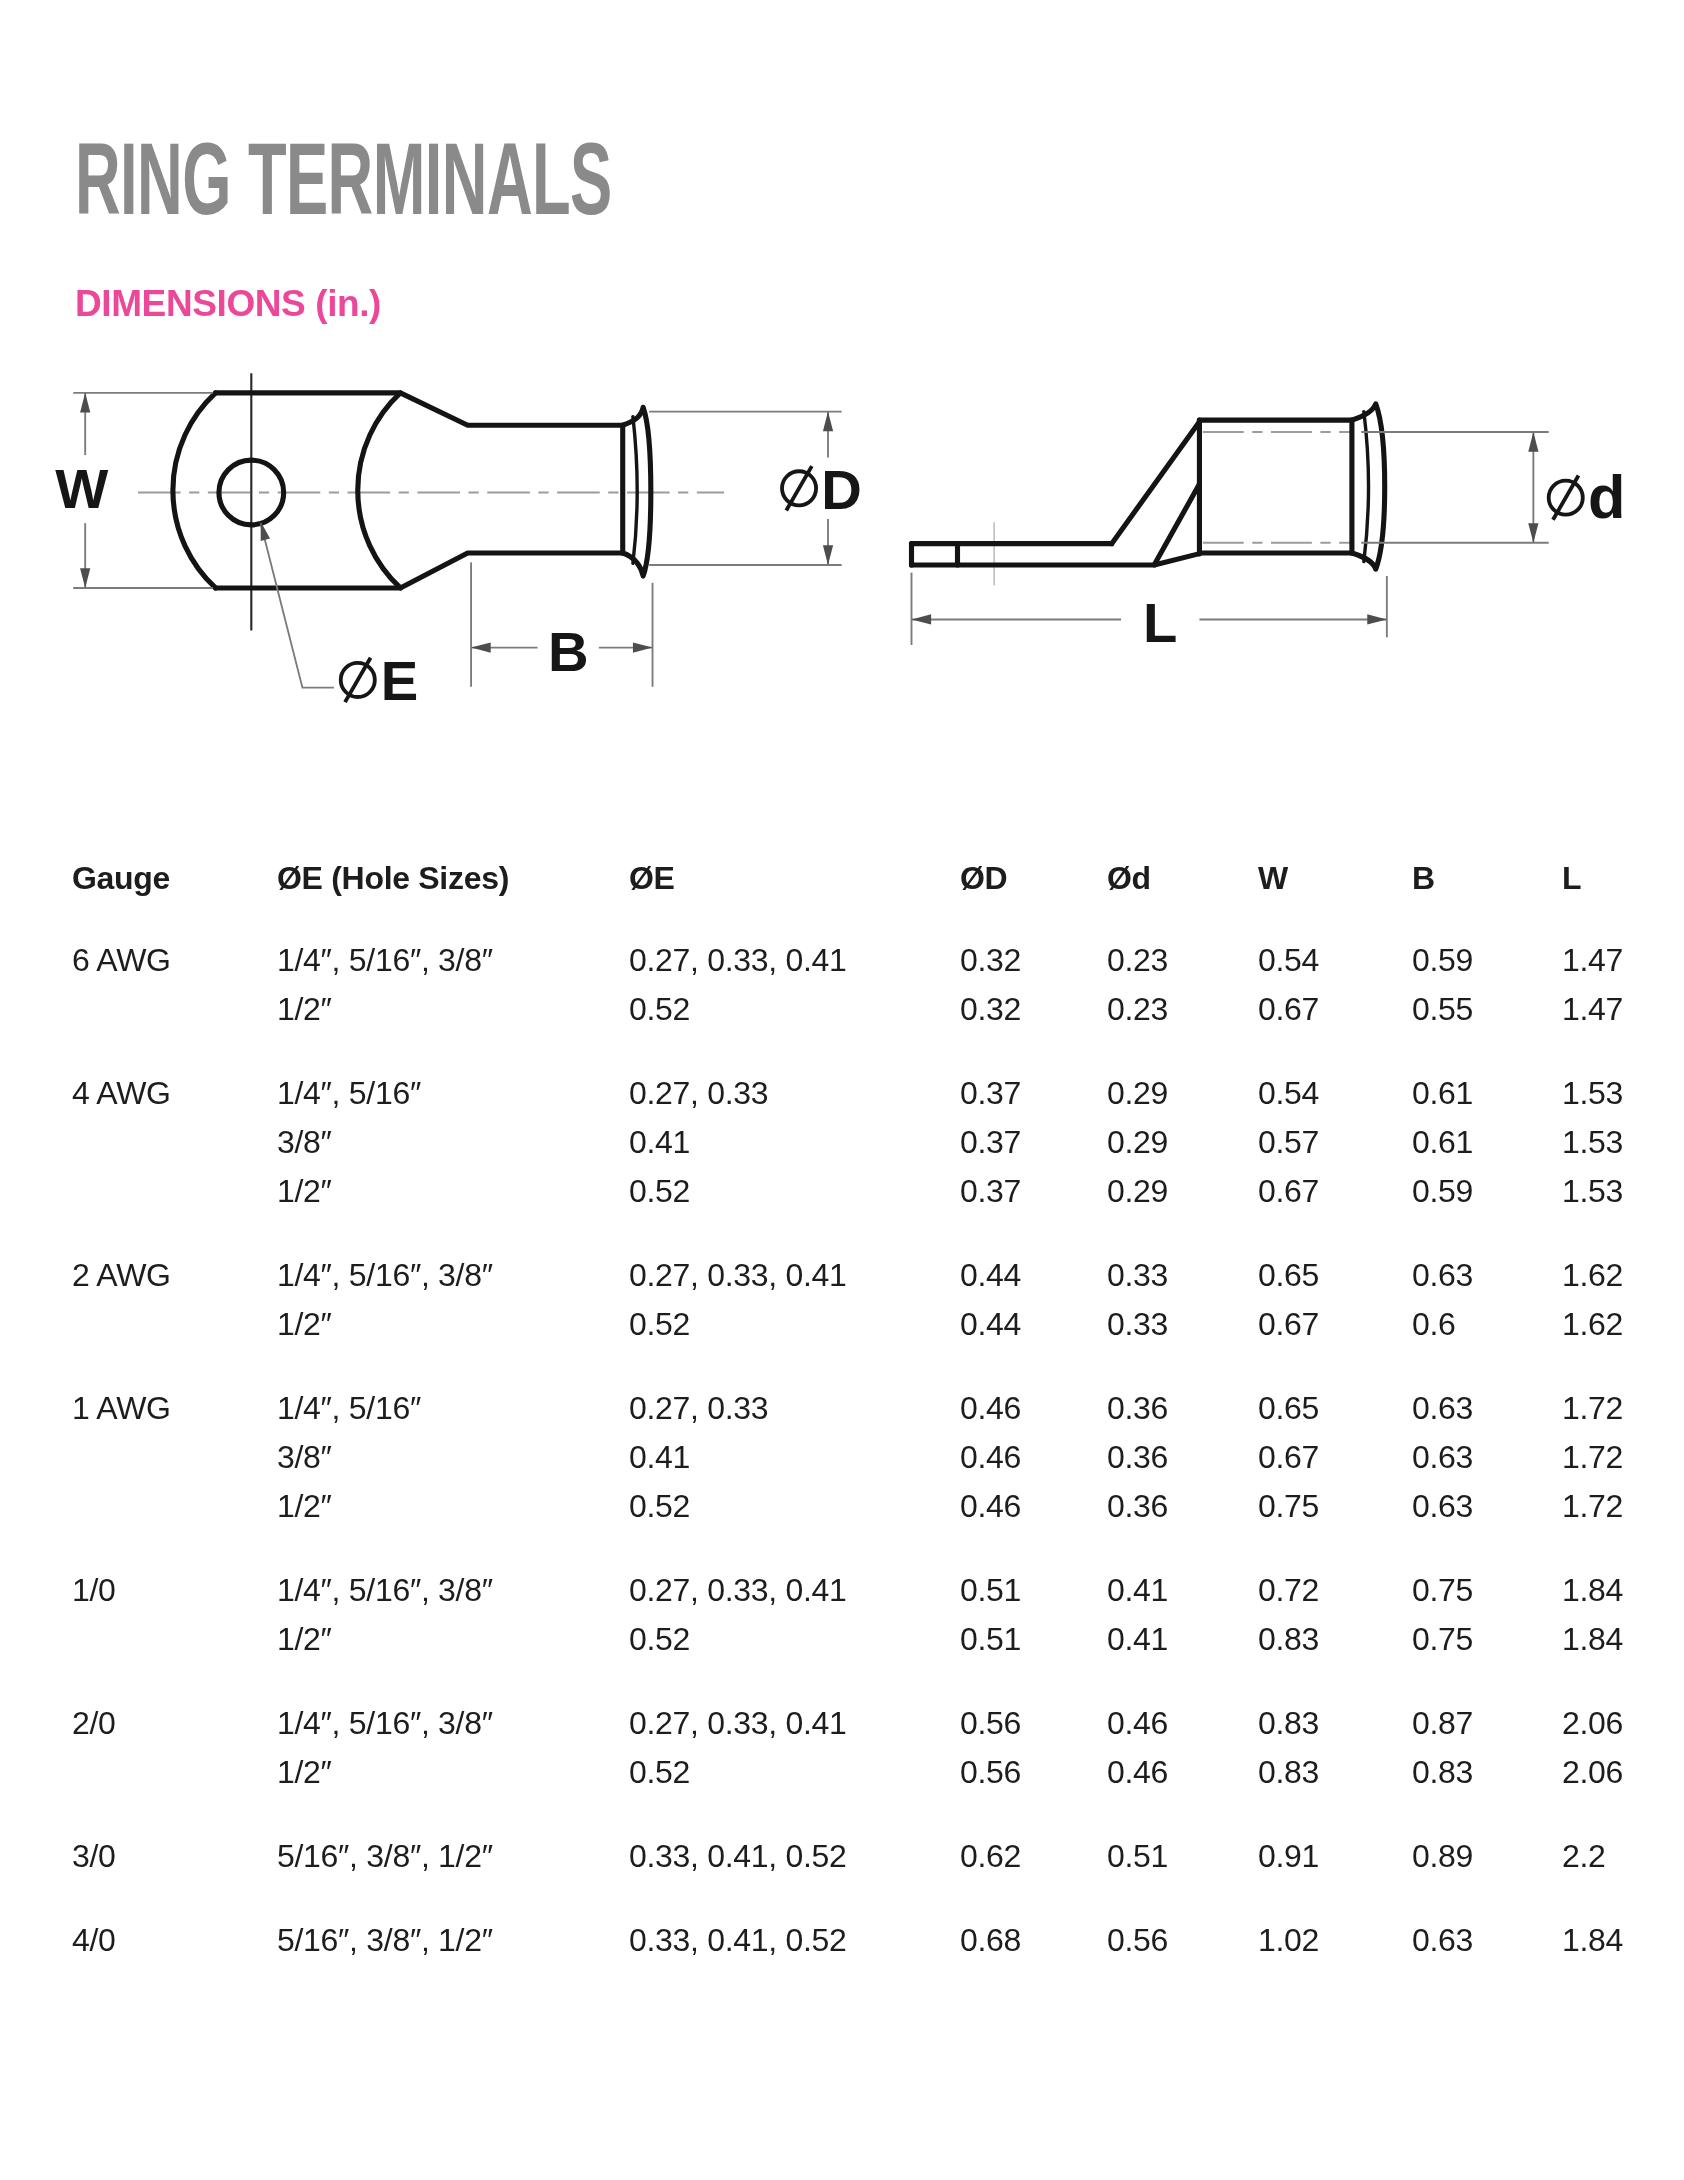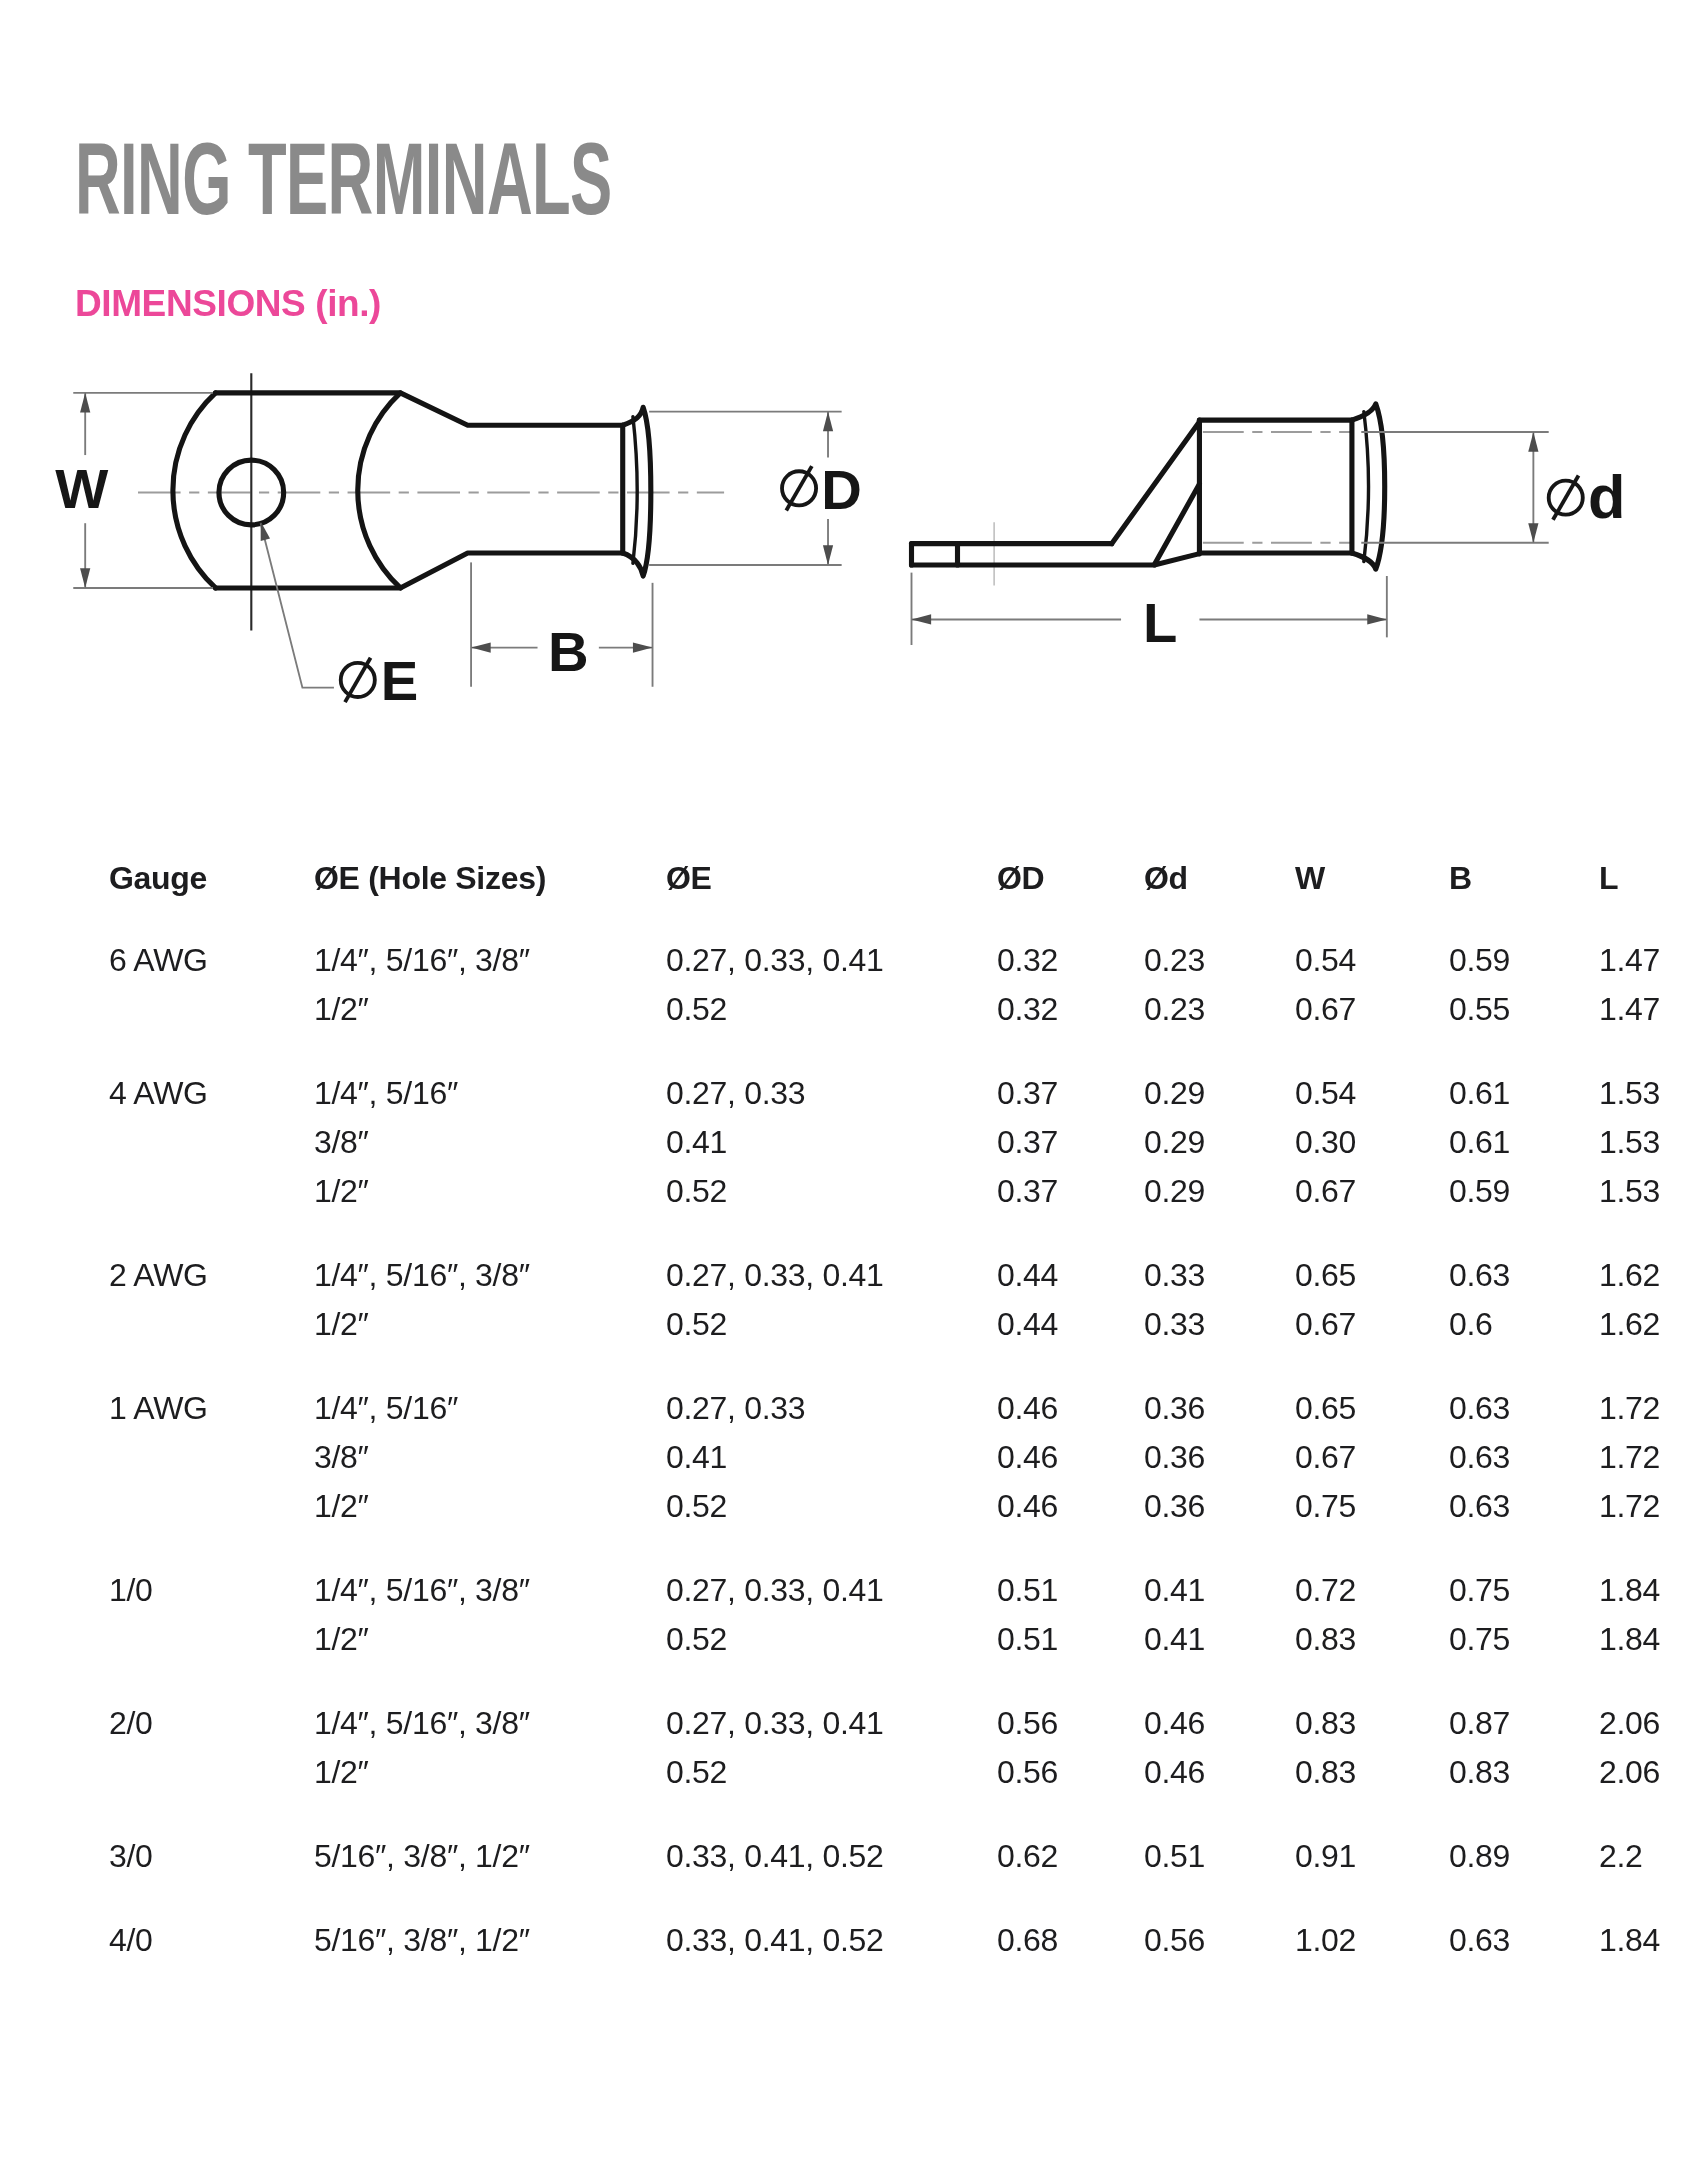--- a/index.html
+++ b/index.html
@@ -26,21 +26,21 @@
   .outline   { stroke:#141414; stroke-width:6; fill:none; stroke-linejoin:round; stroke-linecap:round; }
   .outline-t { stroke:#141414; stroke-width:4; fill:none; stroke-linecap:round; }
   .cline     { stroke:#9c9c9c; stroke-width:2.5; fill:none; }
   .cline-blk { stroke:#2a2a2a; stroke-width:2.5; fill:none; }
   .dim       { stroke:#7b7b7b; stroke-width:2.2; fill:none; }
   .dim-arrow { fill:#4d4d4d; stroke:none; }
   .phi       { stroke:#161616; stroke-width:4.5; fill:none; }
   .dlbl      { font-family:"Liberation Sans","DejaVu Sans",sans-serif; font-weight:bold; font-size:66px; fill:#161616; }
   .dlbl-lc   { font-size:72px; }
 
-  .dim-table { position:absolute; left:12px; top:859px; width:1447px;padding-left:25px; }
+  .dim-table { position:absolute; left:0; top:859px; width:1447px; }
   .trow  { position:relative; height:49px; }
   .thead-row .tc { font-weight:bold; }
   .tgroup { margin-top:35px; }
   .tgroup.first { margin-top:33px; }
   .tc {
     position:absolute; top:0; white-space:nowrap;
     font-size:32px; line-height:39px; color:#1d1d1f; letter-spacing:-0.3px;
   }
   .c0{left:72px}.c1{left:277px}.c2{left:629px}.c3{left:960px}
   .c4{left:1107px}.c5{left:1258px}.c6{left:1412px}.c7{left:1562px}
@@ -203,21 +203,21 @@
           <span class="tc c4">0.29</span>
           <span class="tc c5">0.54</span>
           <span class="tc c6">0.61</span>
           <span class="tc c7">1.53</span>
         </div>
         <div class="trow">
           <span class="tc c1">3/8″</span>
           <span class="tc c2">0.41</span>
           <span class="tc c3">0.37</span>
           <span class="tc c4">0.29</span>
-          <span class="tc c5">0.30</span>
+          <span class="tc c5">0.57</span>
           <span class="tc c6">0.61</span>
           <span class="tc c7">1.53</span>
         </div>
         <div class="trow">
           <span class="tc c1">1/2″</span>
           <span class="tc c2">0.52</span>
           <span class="tc c3">0.37</span>
           <span class="tc c4">0.29</span>
           <span class="tc c5">0.67</span>
           <span class="tc c6">0.59</span>

